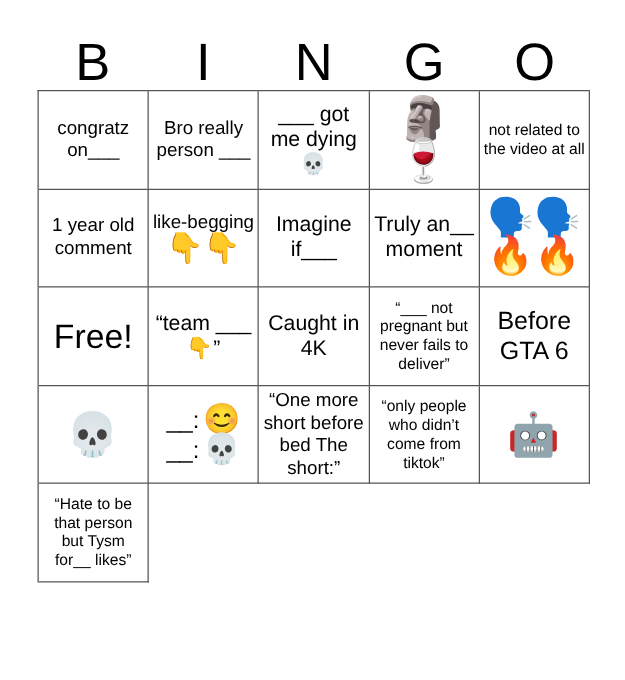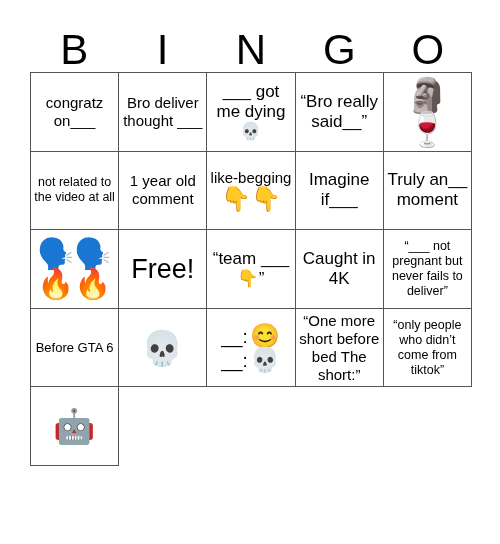--- a/index.html
+++ b/index.html
@@ -72,21 +72,21 @@
     display: block;
     width: 100%;
     white-space: pre-line;
     word-break: break-word;
   }
 
   
   .sz-xs .cell-text { font-size: 12.5px; line-height: 15px; }
   .sz-s  .cell-text { font-size: 15px;   line-height: 18px; }
   .sz-m  .cell-text { font-size: 17px;   line-height: 20px; }
-  .sz-l  .cell-text { font-size: 13px;   line-height: 24px; }
+  .sz-l  .cell-text { font-size: 20px;   line-height: 24px; }
   .sz-xl .cell-text { font-size: 27px;   line-height: 30px; }
 
   
   .emoji-stack {
     display: flex;
     flex-direction: column;
     align-items: center;
     justify-content: center;
     line-height: 1;
   }
@@ -127,27 +127,24 @@
     <div class="header-cell">N</div>
     <div class="header-cell">G</div>
     <div class="header-cell">O</div>
   </div>
 
   <div id="grid">
       <div class="cell sz-s">
         <span class="cell-text">congratz on___</span>
       </div>
       <div class="cell sz-s">
-        <span class="cell-text">Bro deliver thought ___</span>
+        <span class="cell-text">Bro really person ___</span>
       </div>
       <div class="cell sz-m">
         <span class="cell-text">___ got me dying 💀</span>
-      </div>
-      <div class="cell sz-m">
-        <span class="cell-text">“Bro really said__”</span>
       </div>
       <div class="cell sz-s">
         <div class="emoji-stack">
           <span class="em-xl">🗿</span>
           <span class="em-xl">🍷</span>
         </div>
       </div>
       <div class="cell sz-xs">
         <span class="cell-text">not related to the video at all</span>
       </div>
@@ -208,15 +205,18 @@
       </div>
       <div class="cell sz-s">
         <span class="cell-text">“One more short before bed The short:”</span>
       </div>
       <div class="cell sz-xs">
         <span class="cell-text">“only people who didn’t come from tiktok”</span>
       </div>
       <div class="cell sz-s">
         <span class="em-xl">🤖</span>
       </div>
+      <div class="cell sz-xs">
+        <span class="cell-text">“Hate to be that person but Tysm for__ likes”</span>
+      </div>
     </div>
 
 </div>
 
 </body></html>

